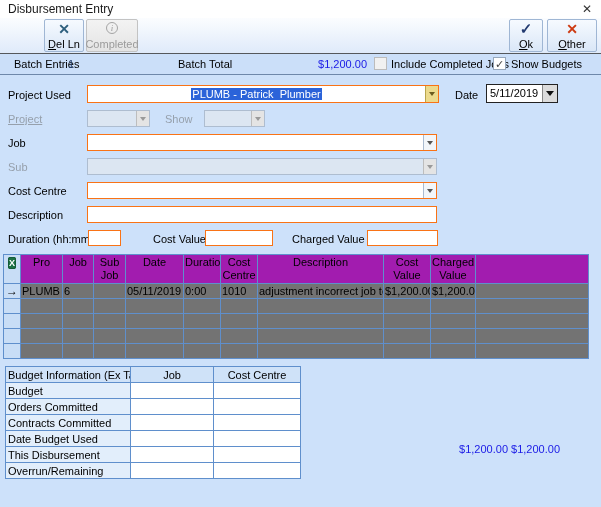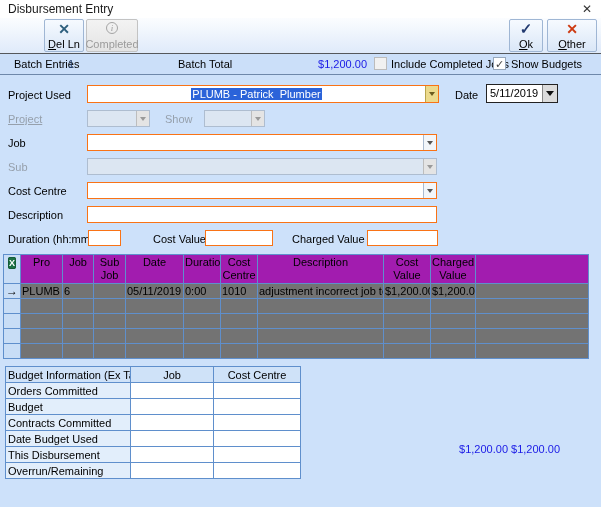--- a/index.html
+++ b/index.html
@@ -283,26 +283,26 @@
       </colgroup>
     <thead>
       <tr>
         <th>Budget Information (Ex Tax)</th>
         <th>Job</th>
         <th>Cost Centre</th>
       </tr>
     </thead>
     <tbody>
       <tr>
+          <td class="blabel">Budget</td>
+          <td></td>
+          <td></td>
+        </tr>
+      <tr>
           <td class="blabel">Orders Committed</td>
-          <td></td>
-          <td></td>
-        </tr>
-      <tr>
-          <td class="blabel">Budget</td>
           <td></td>
           <td></td>
         </tr>
       <tr>
           <td class="blabel">Contracts Committed</td>
           <td></td>
           <td></td>
         </tr>
       <tr>
           <td class="blabel">Date Budget Used</td>

